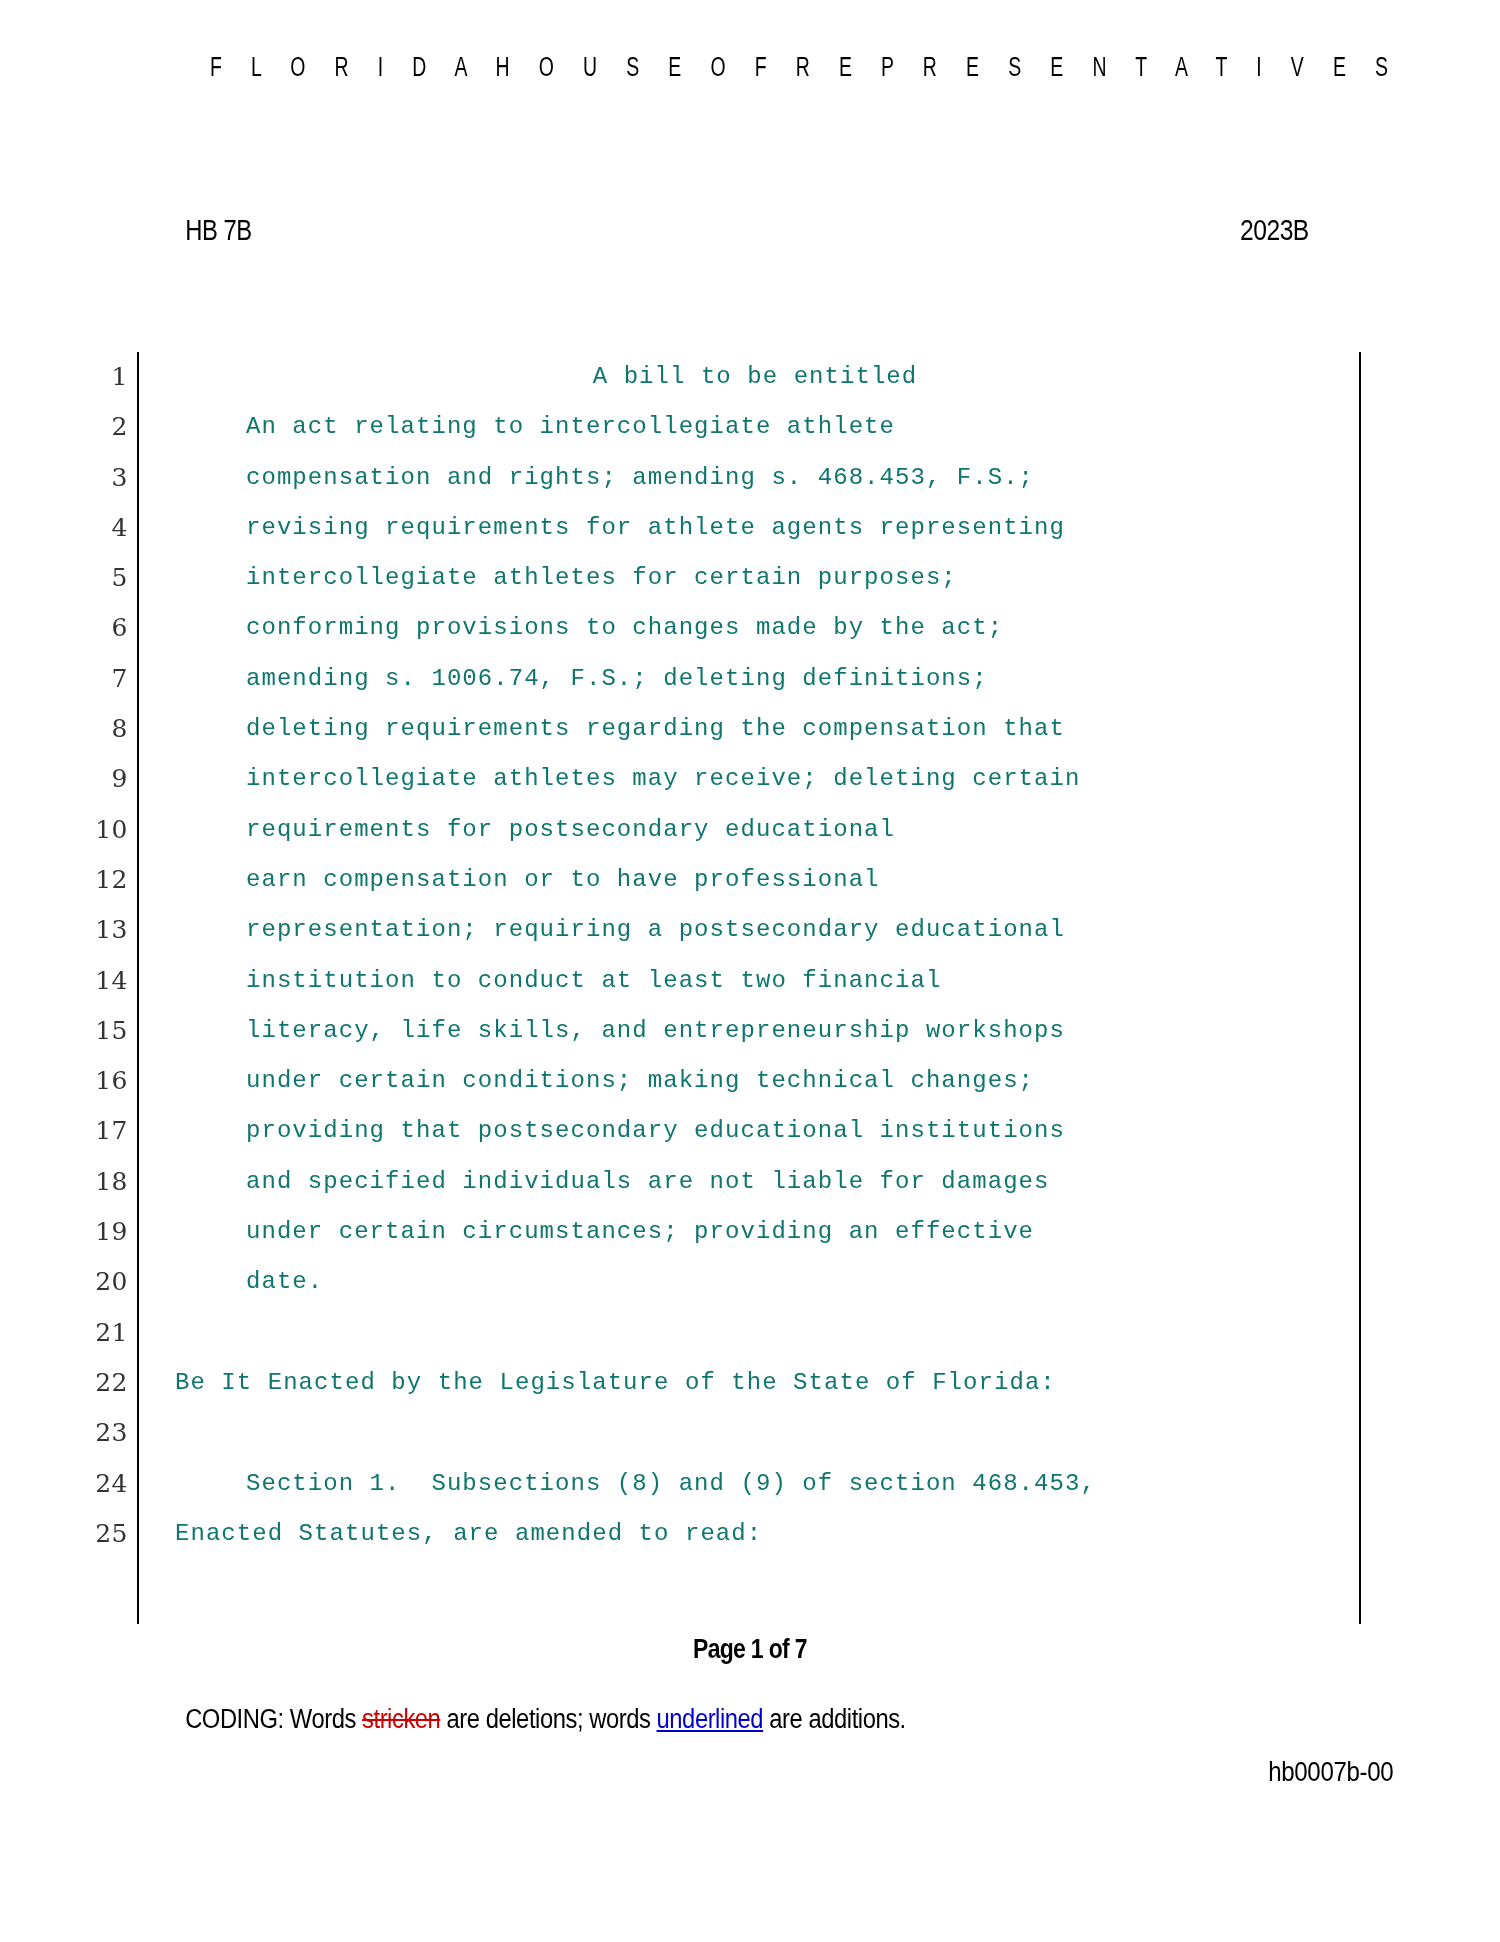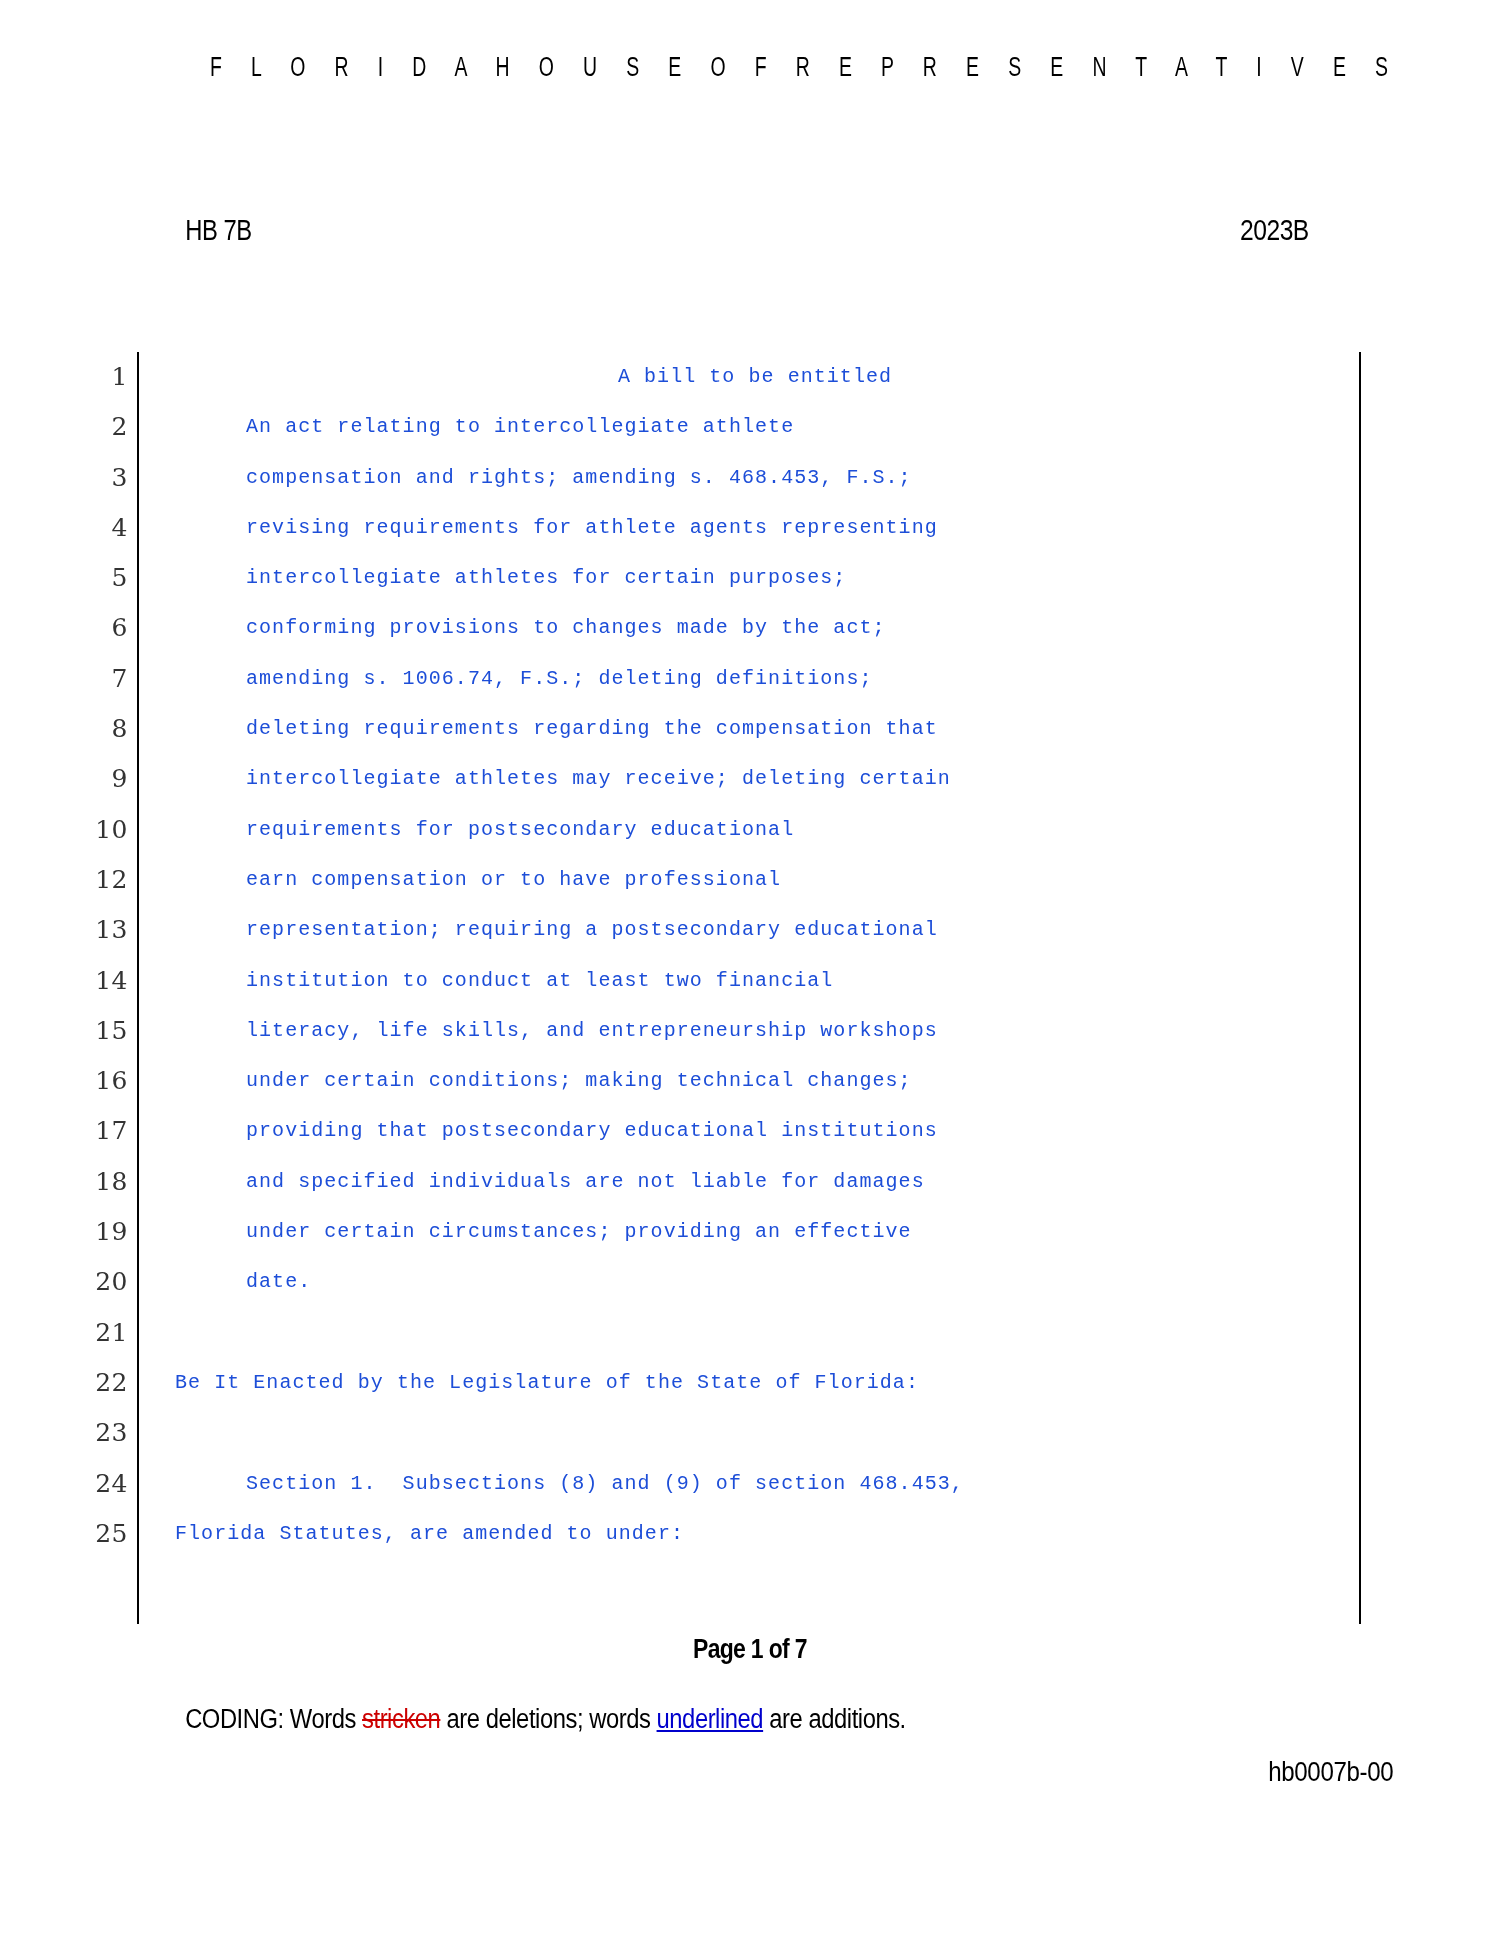--- a/index.html
+++ b/index.html
@@ -101,23 +101,23 @@
     font-family: "DejaVu Serif", "Liberation Serif", serif;
     font-size: 25px;
     color: #333;
     letter-spacing: 0.5px;
   }
   .ltext {
     position: absolute;
     left: 175px;
     top: 0;
     font-family: "Liberation Mono", "DejaVu Sans Mono", monospace;
-    font-size: 20px;
+    font-size: 24px;
     letter-spacing: 1.05px;
-    color: #1d4ed8;
+    color: #0f766e;
     white-space: pre;
   }
   .ltext.indent { left: 246px; text-align: right; }
   .ltext.center {
     left: 175px;
     width: 1160px;
     text-align: center;
   }
 
   
@@ -199,21 +199,21 @@
         <div class="line"><div class="lnum">15</div><div class="ltext indent">literacy, life skills, and entrepreneurship workshops</div></div>
         <div class="line"><div class="lnum">16</div><div class="ltext indent">under certain conditions; making technical changes;</div></div>
         <div class="line"><div class="lnum">17</div><div class="ltext indent">providing that postsecondary educational institutions</div></div>
         <div class="line"><div class="lnum">18</div><div class="ltext indent">and specified individuals are not liable for damages</div></div>
         <div class="line"><div class="lnum">19</div><div class="ltext indent">under certain circumstances; providing an effective</div></div>
         <div class="line"><div class="lnum">20</div><div class="ltext indent">date.</div></div>
         <div class="line"><div class="lnum">21</div><div class="ltext"></div></div>
         <div class="line"><div class="lnum">22</div><div class="ltext">Be It Enacted by the Legislature of the State of Florida:</div></div>
         <div class="line"><div class="lnum">23</div><div class="ltext"></div></div>
         <div class="line"><div class="lnum">24</div><div class="ltext indent">Section 1.  Subsections (8) and (9) of section 468.453,</div></div>
-        <div class="line"><div class="lnum">25</div><div class="ltext">Florida Statutes, are amended to under:</div></div>
+        <div class="line"><div class="lnum">25</div><div class="ltext">Enacted Statutes, are amended to read:</div></div>
       </div>
   </div>
 
   <div class="pagefoot">
     <span>Page 1 of 7</span>
   </div>
 
   <div class="coding">
     <span>
       <span>CODING:  Words </span><span class="struck">stricken</span><span> are deletions; words </span><span class="under">underlined</span><span> are additions.</span>

